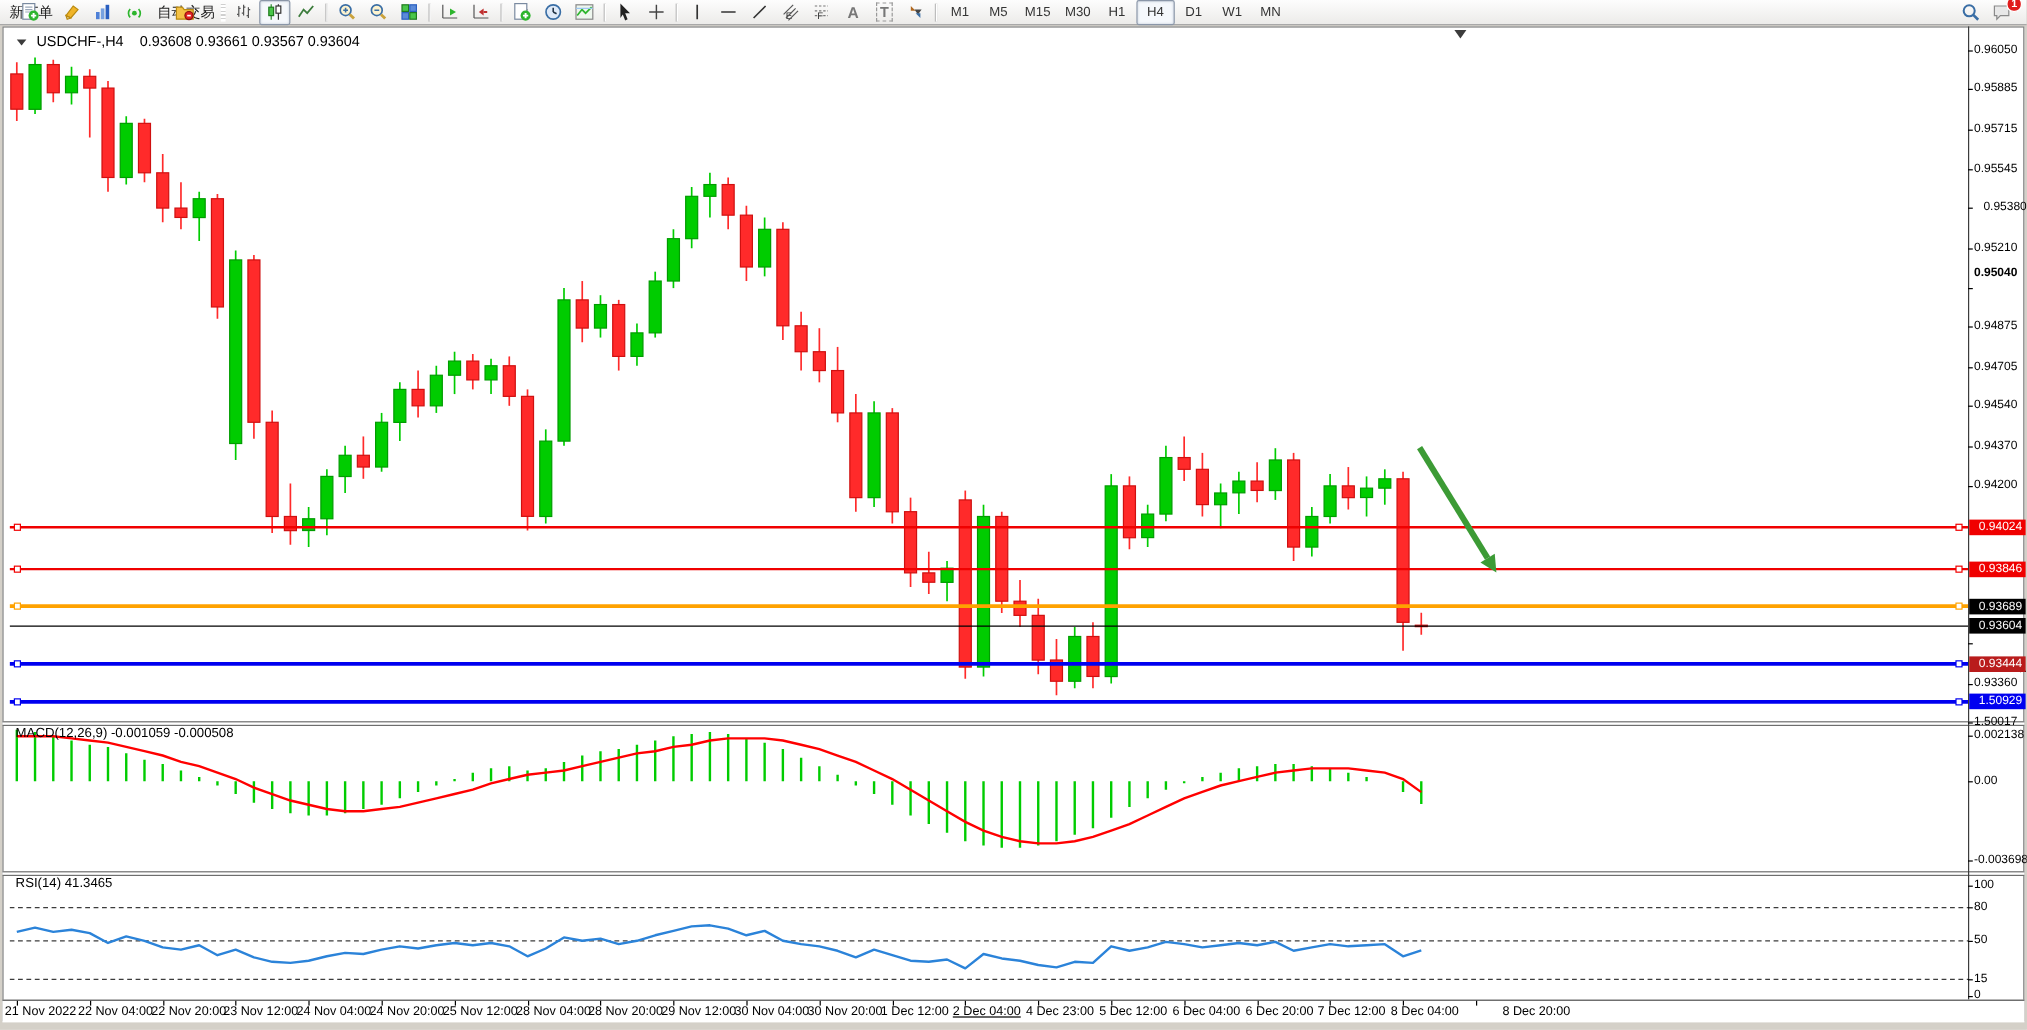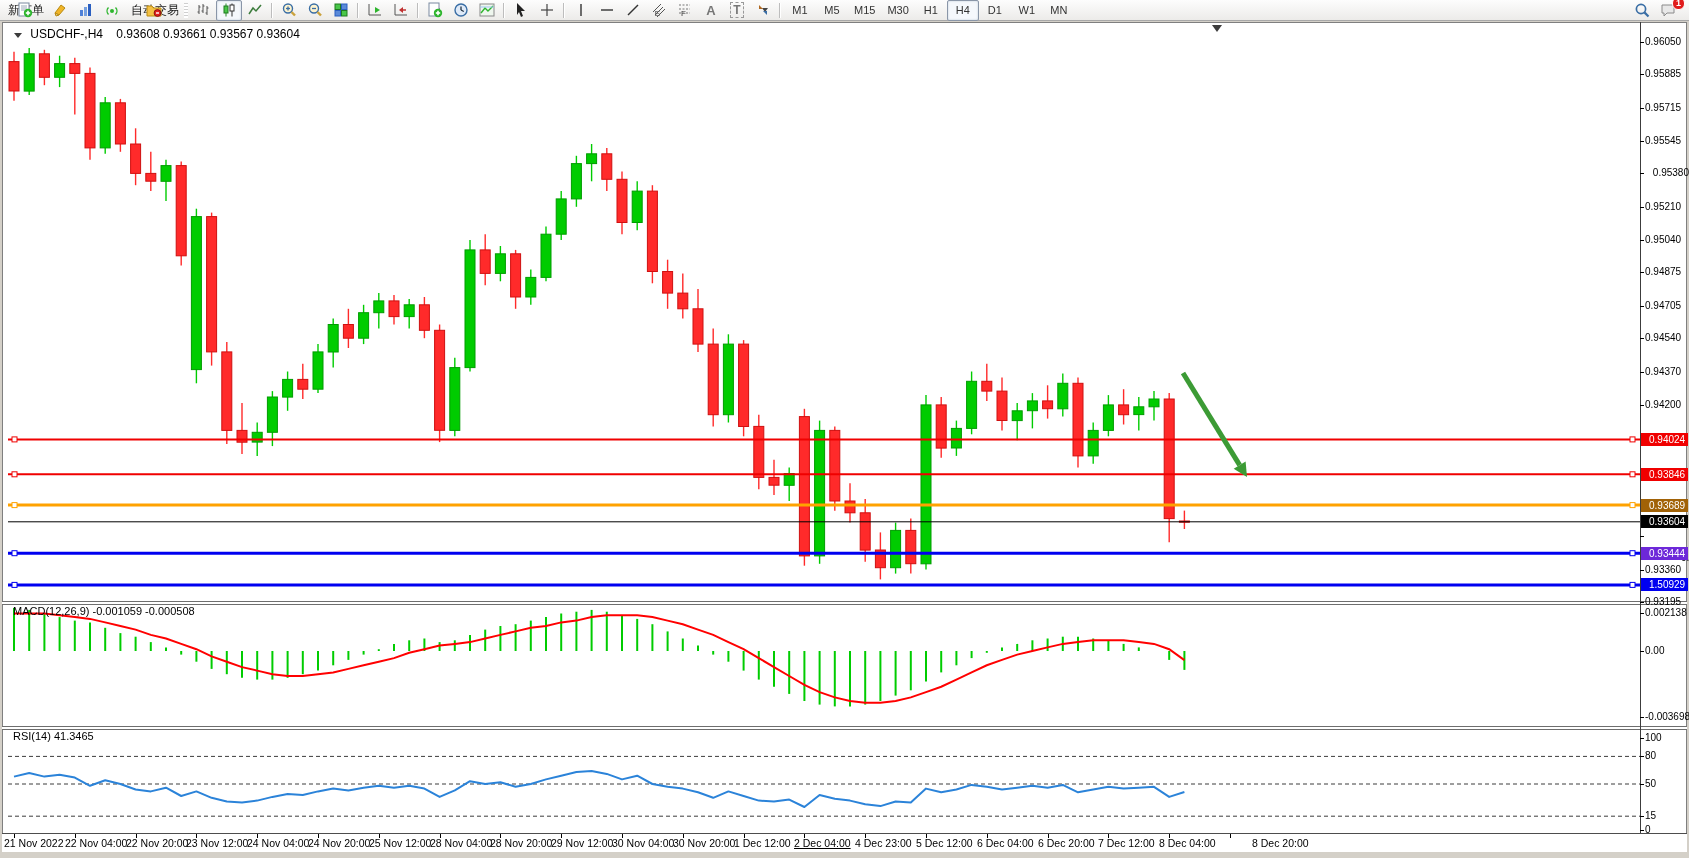--- a/index.html
+++ b/index.html
@@ -545,58 +545,58 @@
       <div class="ax-tick" style="top: 68px;">0.95885</div>
       <div class="ax-dash" style="top: 108px;"></div>
       <div class="ax-tick" style="top: 102px;">0.95715</div>
       <div class="ax-dash" style="top: 141px;"></div>
       <div class="ax-tick" style="top: 135px;">0.95545</div>
       <div class="ax-dash" style="top: 173px;"></div>
       <div class="ax-tick" style="top: 167px; text-align: right;">0.95380</div>
       <div class="ax-dash" style="top: 207px;"></div>
       <div class="ax-tick" style="top: 201px;">0.95210</div>
       <div class="ax-dash" style="top: 240px;"></div>
-      <div class="ax-tick" style="top: 234px;">0.95040</div>
+      <div class="ax-tick" style="top: 222px; font-weight: bold;">0.95040</div>
       <div class="ax-dash" style="top: 272px;"></div>
       <div class="ax-tick" style="top: 266px;">0.94875</div>
       <div class="ax-dash" style="top: 306px;"></div>
       <div class="ax-tick" style="top: 300px;">0.94705</div>
       <div class="ax-dash" style="top: 338px;"></div>
       <div class="ax-tick" style="top: 332px;">0.94540</div>
       <div class="ax-dash" style="top: 372px;"></div>
       <div class="ax-tick" style="top: 366px;">0.94370</div>
       <div class="ax-dash" style="top: 405px;"></div>
       <div class="ax-tick" style="top: 399px;">0.94200</div>
       <div class="ax-dash" style="top: 536px;"></div>
       <div class="ax-tick" style="top: 552px; margin-left: 36px;">0.93530</div>
       <div class="ax-dash" style="top: 570px;"></div>
       <div class="ax-tick" style="top: 564px;">0.93360</div>
       <div class="ax-dash" style="top: 602px;"></div>
-      <div class="ax-tick" style="top: 596px;">0.93195</div>
+      <div class="ax-tick" style="top: 596px;">1.50017</div>
       <div class="ax-dash" style="top: 613px;"></div>
       <div class="ax-tick" style="top: 607px;">0.002138</div>
       <div class="ax-dash" style="top: 651px;"></div>
       <div class="ax-tick" style="top: 645px;">0.00</div>
       <div class="ax-dash" style="top: 717px;"></div>
       <div class="ax-tick" style="top: 711px;">-0.003698</div>
       <div class="ax-dash" style="top: 738px;"></div>
       <div class="ax-tick" style="top: 732px;">100</div>
       <div class="ax-dash" style="top: 756px;"></div>
       <div class="ax-tick" style="top: 750px;">80</div>
       <div class="ax-dash" style="top: 784px;"></div>
       <div class="ax-tick" style="top: 778px;">50</div>
       <div class="ax-dash" style="top: 816px;"></div>
       <div class="ax-tick" style="top: 810px;">15</div>
       <div class="ax-dash" style="top: 830px;"></div>
       <div class="ax-tick" style="top: 824px;">0</div>
       <div class="ax-tag" style="top: 433px; background: rgb(240, 0, 0);">0.94024</div>
       <div class="ax-tag" style="top: 468px; background: rgb(240, 0, 0);">0.93846</div>
-      <div class="ax-tag" style="top: 499px; background: #a16207;">0.93689</div>
+      <div class="ax-tag" style="top: 499px; background: #000000;">0.93689</div>
       <div class="ax-tag" style="top: 515px; background: rgb(0, 0, 0);">0.93604</div>
-      <div class="ax-tag" style="top: 547px; background: #6d28d9;">0.93444</div>
+      <div class="ax-tag" style="top: 547px; background: #b91c1c;">0.93444</div>
       <div class="ax-tag" style="top: 578px; background: rgb(0, 0, 240);">1.50929</div>
     </div>
   <div id="date-axis">
       <div class="d-tick" style="left: 12px;"></div>
       <div class="d-lab" style="left: 2px;">21 Nov 2022</div>
       <div class="d-tick" style="left: 73px;"></div>
       <div class="d-lab" style="left: 63px;">22 Nov 04:00</div>
       <div class="d-tick" style="left: 134px;"></div>
       <div class="d-lab" style="left: 124px;">22 Nov 20:00</div>
       <div class="d-tick" style="left: 194px;"></div>

